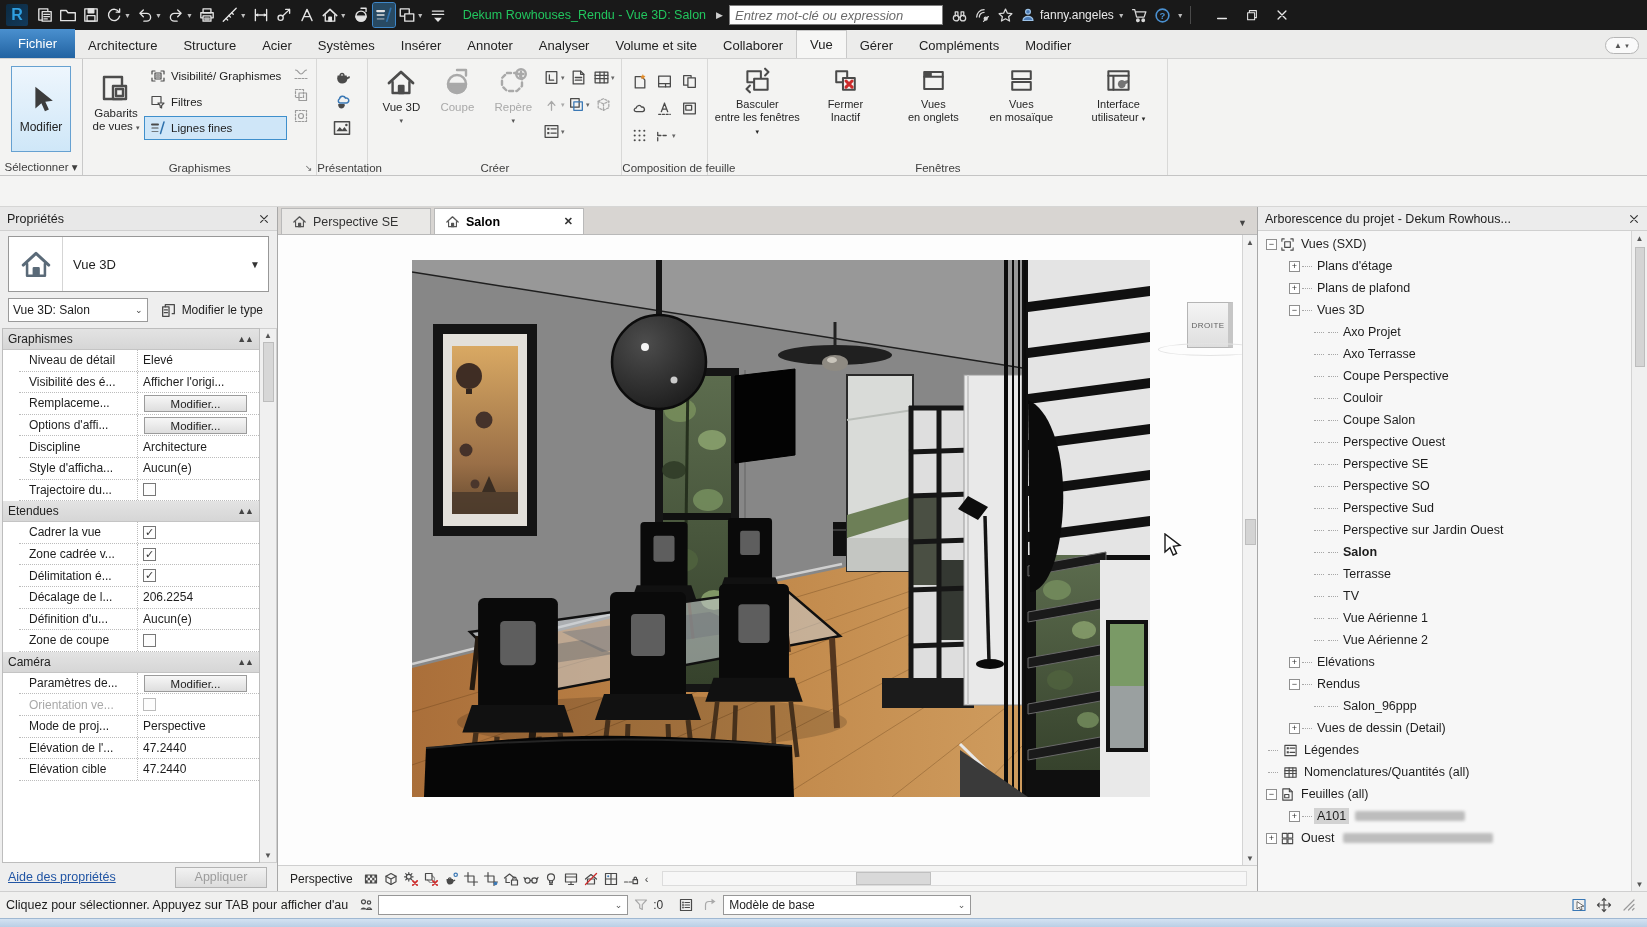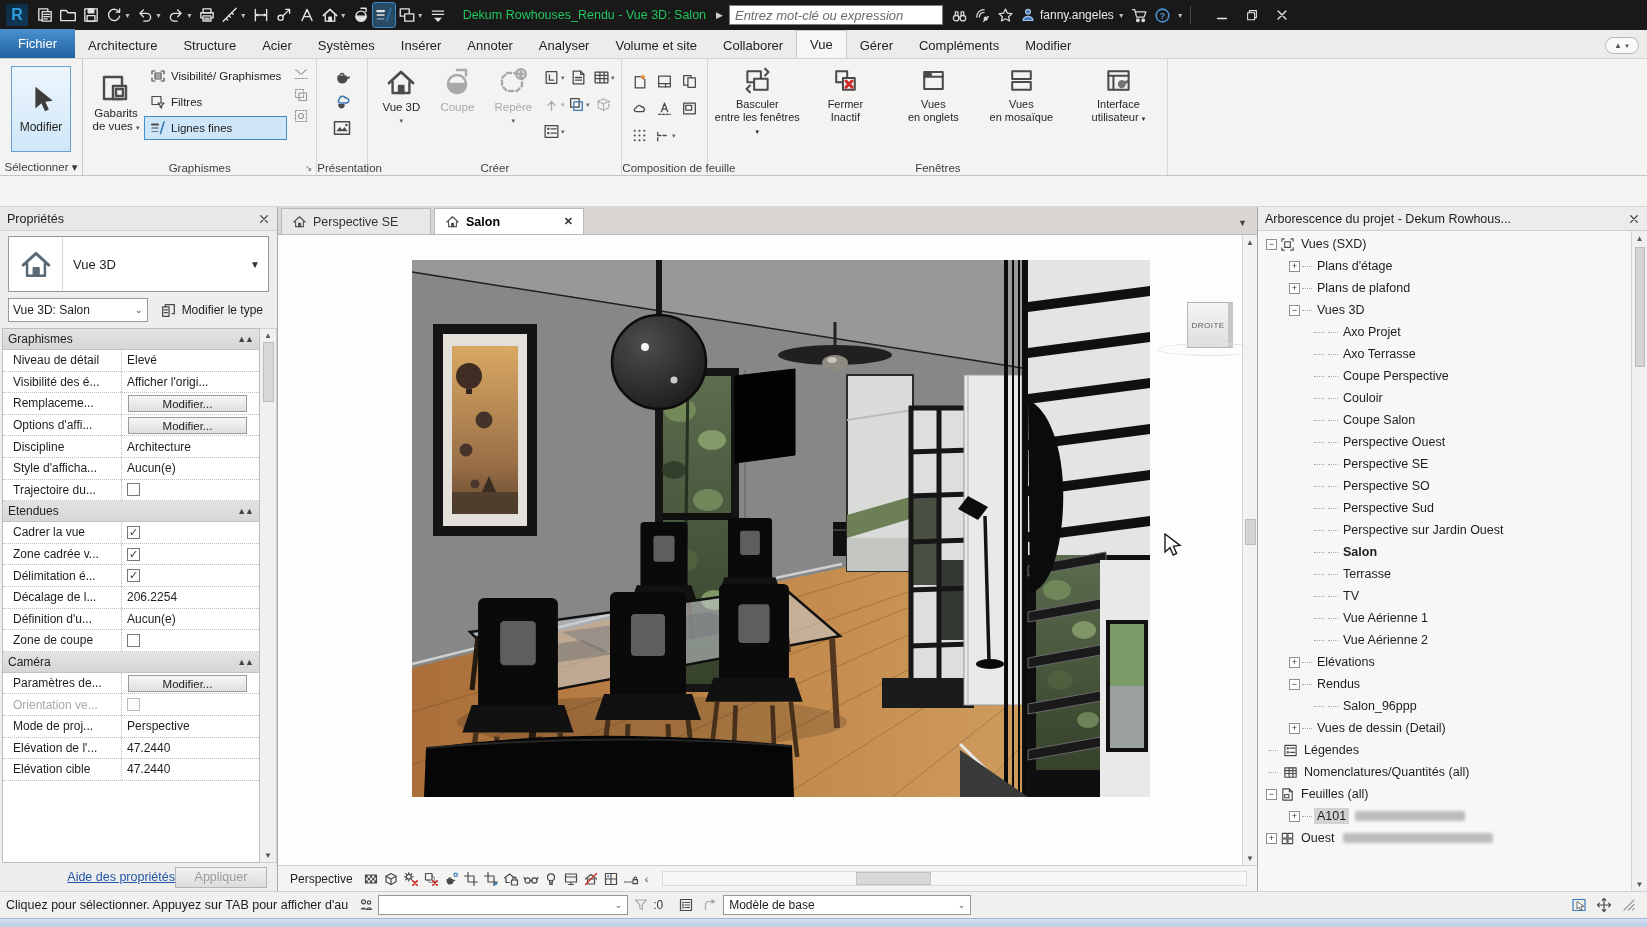--- a/index.html
+++ b/index.html
@@ -79,31 +79,31 @@
   .combo{flex:1;background:#fff;border:1px solid #9a9a9a;display:flex;align-items:center;font-size:12px;padding:0 4px;}
   .combo .cval{flex:1;white-space:nowrap;overflow:hidden;}
   .combo .arr{font-size:9px;color:#444;padding-left:4px;}
   .edittype{display:flex;align-items:center;gap:5px;font-size:12px;padding:0 5px;border:1px solid transparent;}
   .edittype .ic{width:17px;height:17px;color:#4a4a4a;}
   .pgridwrap{flex:1;display:flex;margin:2px 0 0 2px;min-height:0;}
   .pgrid{flex:1;background:#fff;border:1px solid #bdbdbd;overflow:hidden;font-size:12px;}
   .psect{height:21px;background:linear-gradient(#e3e3e3,#d6d6d6);display:flex;align-items:center;justify-content:space-between;
       padding:0 6px 0 5px;border-bottom:1px solid #c4c4c4;font-size:12px;color:#222;}
   .psect .chev{font-size:9px;color:#444;letter-spacing:-1px;}
-  .prow{display:grid;grid-template-columns:118px 1fr;height:21.6px;border-bottom:1px dotted #bcbcbc;align-items:center;}
+  .prow{display:grid;grid-template-columns:118px 1fr;height:21.6px;border-bottom:1px dotted #bcbcbc;align-items:center;margin-left:16px;}
   .prow .pl{padding-left:10px;white-space:nowrap;overflow:hidden;}
   .prow .pv{border-left:1px dotted #bcbcbc;height:100%;display:flex;align-items:center;padding-left:5px;position:relative;}
   .pbtn{margin:1px 12px 1px 1px;flex:1;text-align:center;font-size:11.5px;background:linear-gradient(#f7f7f7,#dedede);
       border:1px solid #9b9b9b;height:17px;line-height:16px;}
   .cbx{width:13px;height:13px;border:1px solid #777;background:#fdfdfd;font-size:11px;line-height:11px;text-align:center;color:#333;}
   .cbx.d{border-color:#bbb;}
   .pscroll{width:17px;background:#f0f0f0;border:1px solid #cfcfcf;border-left:none;display:flex;flex-direction:column;align-items:center;justify-content:space-between;padding:2px 0;font-size:8px;color:#555;}
   .pscroll .thumb{width:11px;flex:0 0 60px;background:#d7d7d7;border:1px solid #bdbdbd;margin-top:2px;}
   .pscroll .sp{flex:1;}
-  .pbottom{height:28px;display:flex;align-items:center;justify-content:flex-end;padding:0 10px 0 8px;}
+  .pbottom{height:28px;display:flex;align-items:center;justify-content:space-between;padding:0 10px 0 8px;}
   .plink{font-size:12.5px;color:#2155a4;text-decoration:underline;}
   .pappl{width:92px;height:21px;background:linear-gradient(#f2f2f2,#dcdcdc);border:1px solid #b3b3b3;color:#9c9c9c;
       font-size:12.5px;display:flex;align-items:center;justify-content:center;}
   
   .draw{flex:1;display:flex;flex-direction:column;min-width:0;background:#d6d3d0;}
   .viewtabs{height:28px;background:#d8d5d2;display:flex;align-items:flex-end;position:relative;border-bottom:1px solid #b9b9b9;}
   .vtab{height:26px;min-width:150px;display:flex;align-items:center;gap:6px;padding:0 10px;font-size:12.5px;
       background:#e9e8e6;border:1px solid #b9b9b9;border-bottom:none;margin-left:3px;color:#333;}
   .vtab .ic{width:15px;height:15px;color:#555;}
   .vtab.active{background:#fff;font-weight:bold;color:#000;}

